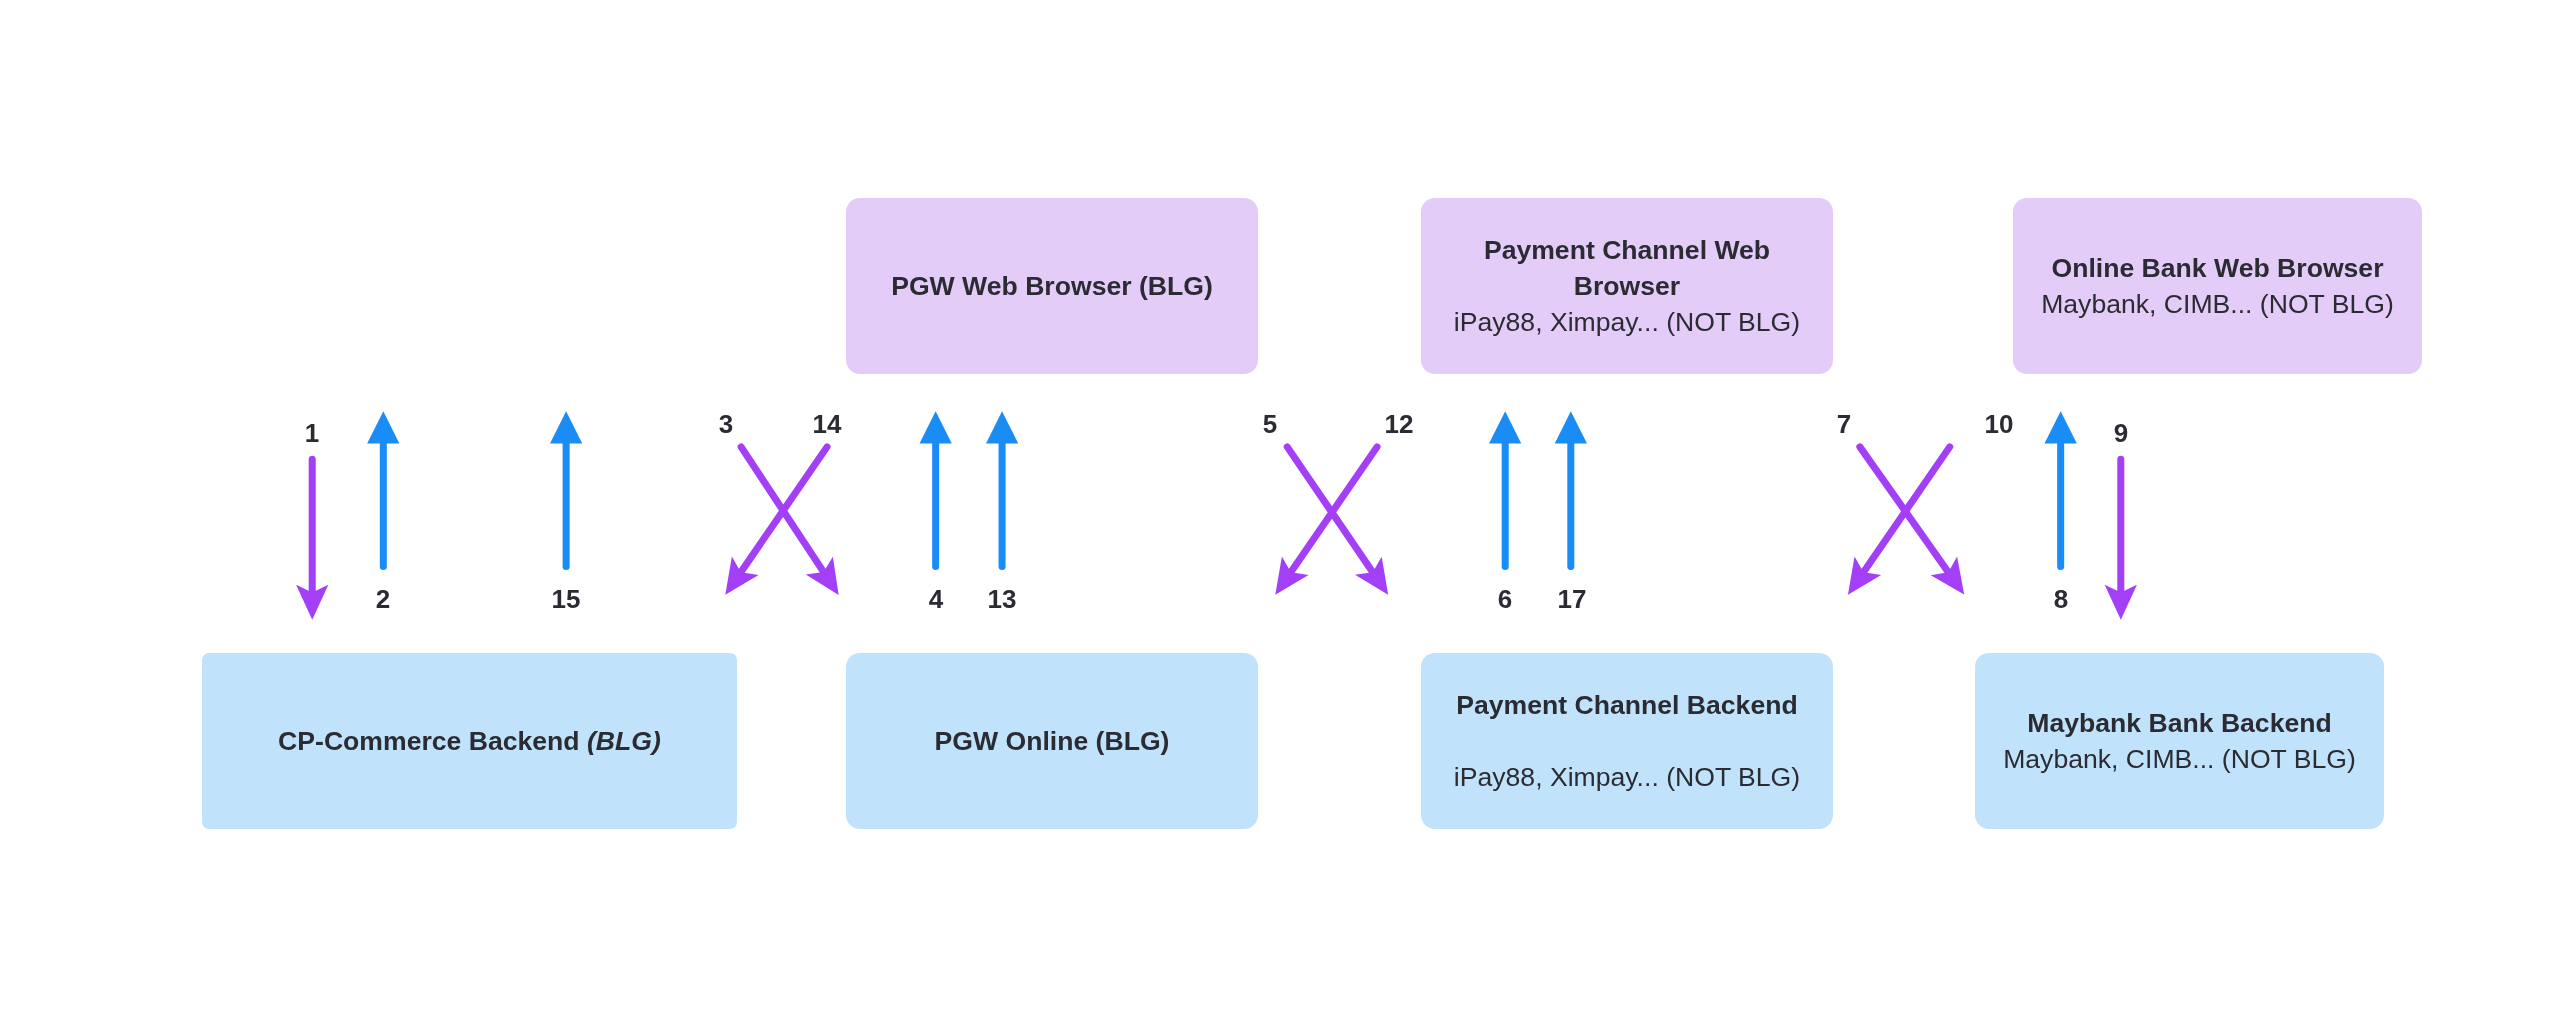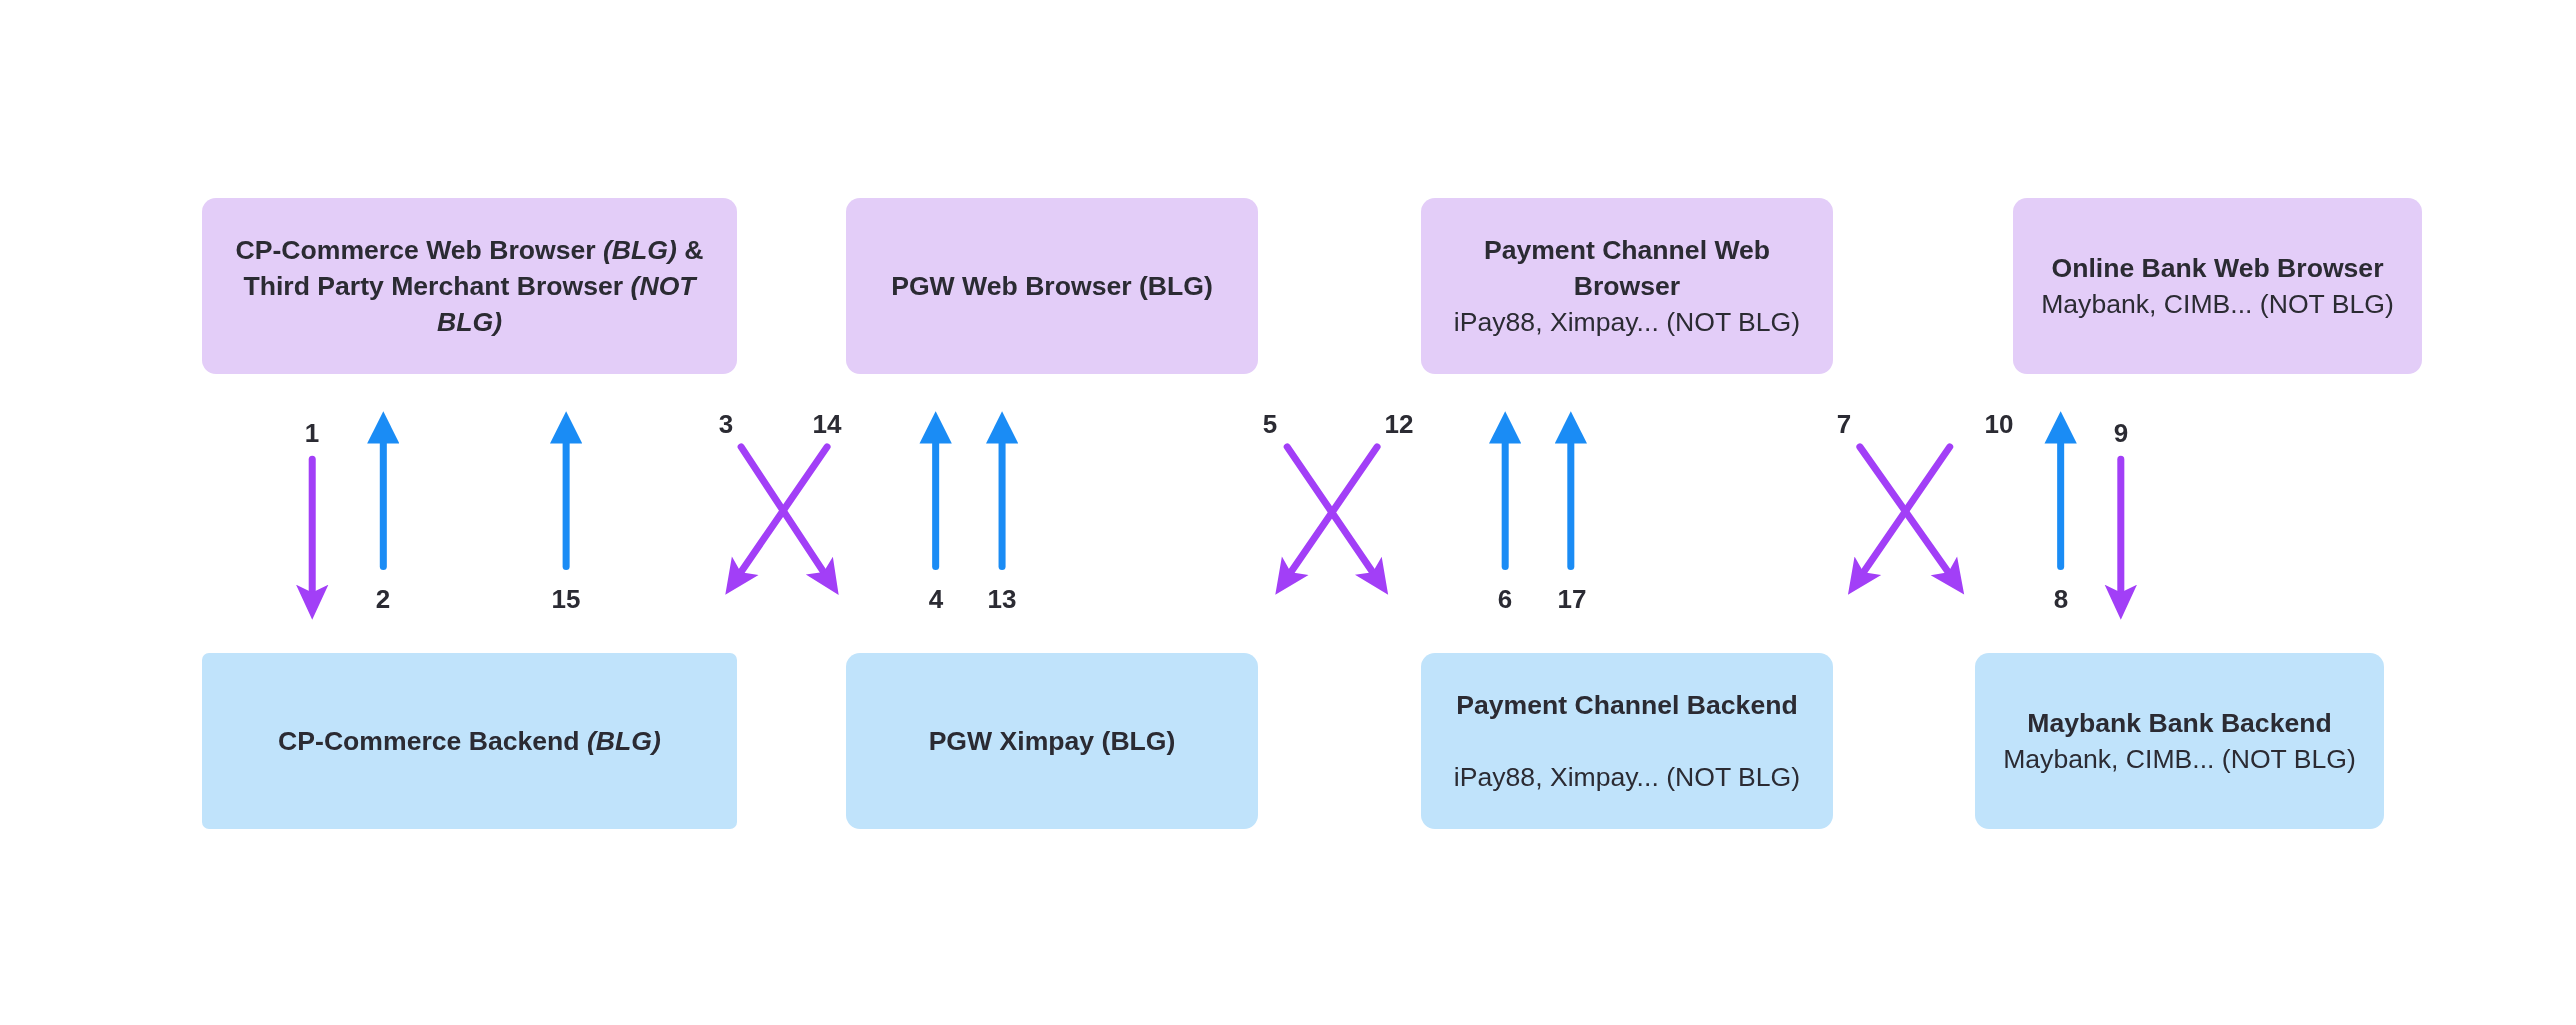--- a/index.html
+++ b/index.html
@@ -59,24 +59,20 @@
     color: #2b2b33;
     transform: translate(-50%, -50%);
     white-space: nowrap;
   }
 </style>
 </head>
 <body>
 
 <div id="canvas">
 
-  <div class="node-box" style="left:202px; top:198px; width:535px; height:176px; background:#E3CDF8;">
-    <div class="title">CP-Commerce Web Browser <em>(BLG)</em> &amp; Third Party Merchant Browser <em>(NOT BLG)</em></div>
-
-  </div>
 
   <div class="node-box" style="left:846px; top:198px; width:412px; height:176px; background:#E3CDF8;">
     <div class="title">PGW Web Browser (BLG)</div>
 
   </div>
 
   <div class="node-box" style="left:1421px; top:198px; width:412px; height:176px; background:#E3CDF8;">
     <div class="title">Payment Channel Web Browser</div>
     <div class="subtitle">iPay88, Ximpay... (NOT BLG)</div>
   </div>
@@ -85,21 +81,21 @@
     <div class="title">Online Bank Web Browser</div>
     <div class="subtitle">Maybank, CIMB... (NOT BLG)</div>
   </div>
 
   <div class="node-box" style="left:202px; top:653px; width:535px; height:176px; background:#C0E3FB;border-radius:7px;">
     <div class="title">CP-Commerce Backend <em>(BLG)</em></div>
 
   </div>
 
   <div class="node-box" style="left:846px; top:653px; width:412px; height:176px; background:#C0E3FB;">
-    <div class="title">PGW Ximpay (BLG)</div>
+    <div class="title">PGW Online (BLG)</div>
 
   </div>
 
   <div class="node-box" style="left:1421px; top:653px; width:412px; height:176px; background:#C0E3FB;gap:36px;">
     <div class="title">Payment Channel Backend</div>
     <div class="subtitle">iPay88, Ximpay... (NOT BLG)</div>
   </div>
 
   <div class="node-box" style="left:1975px; top:653px; width:409px; height:176px; background:#C0E3FB;">
     <div class="title">Maybank Bank Backend</div>

